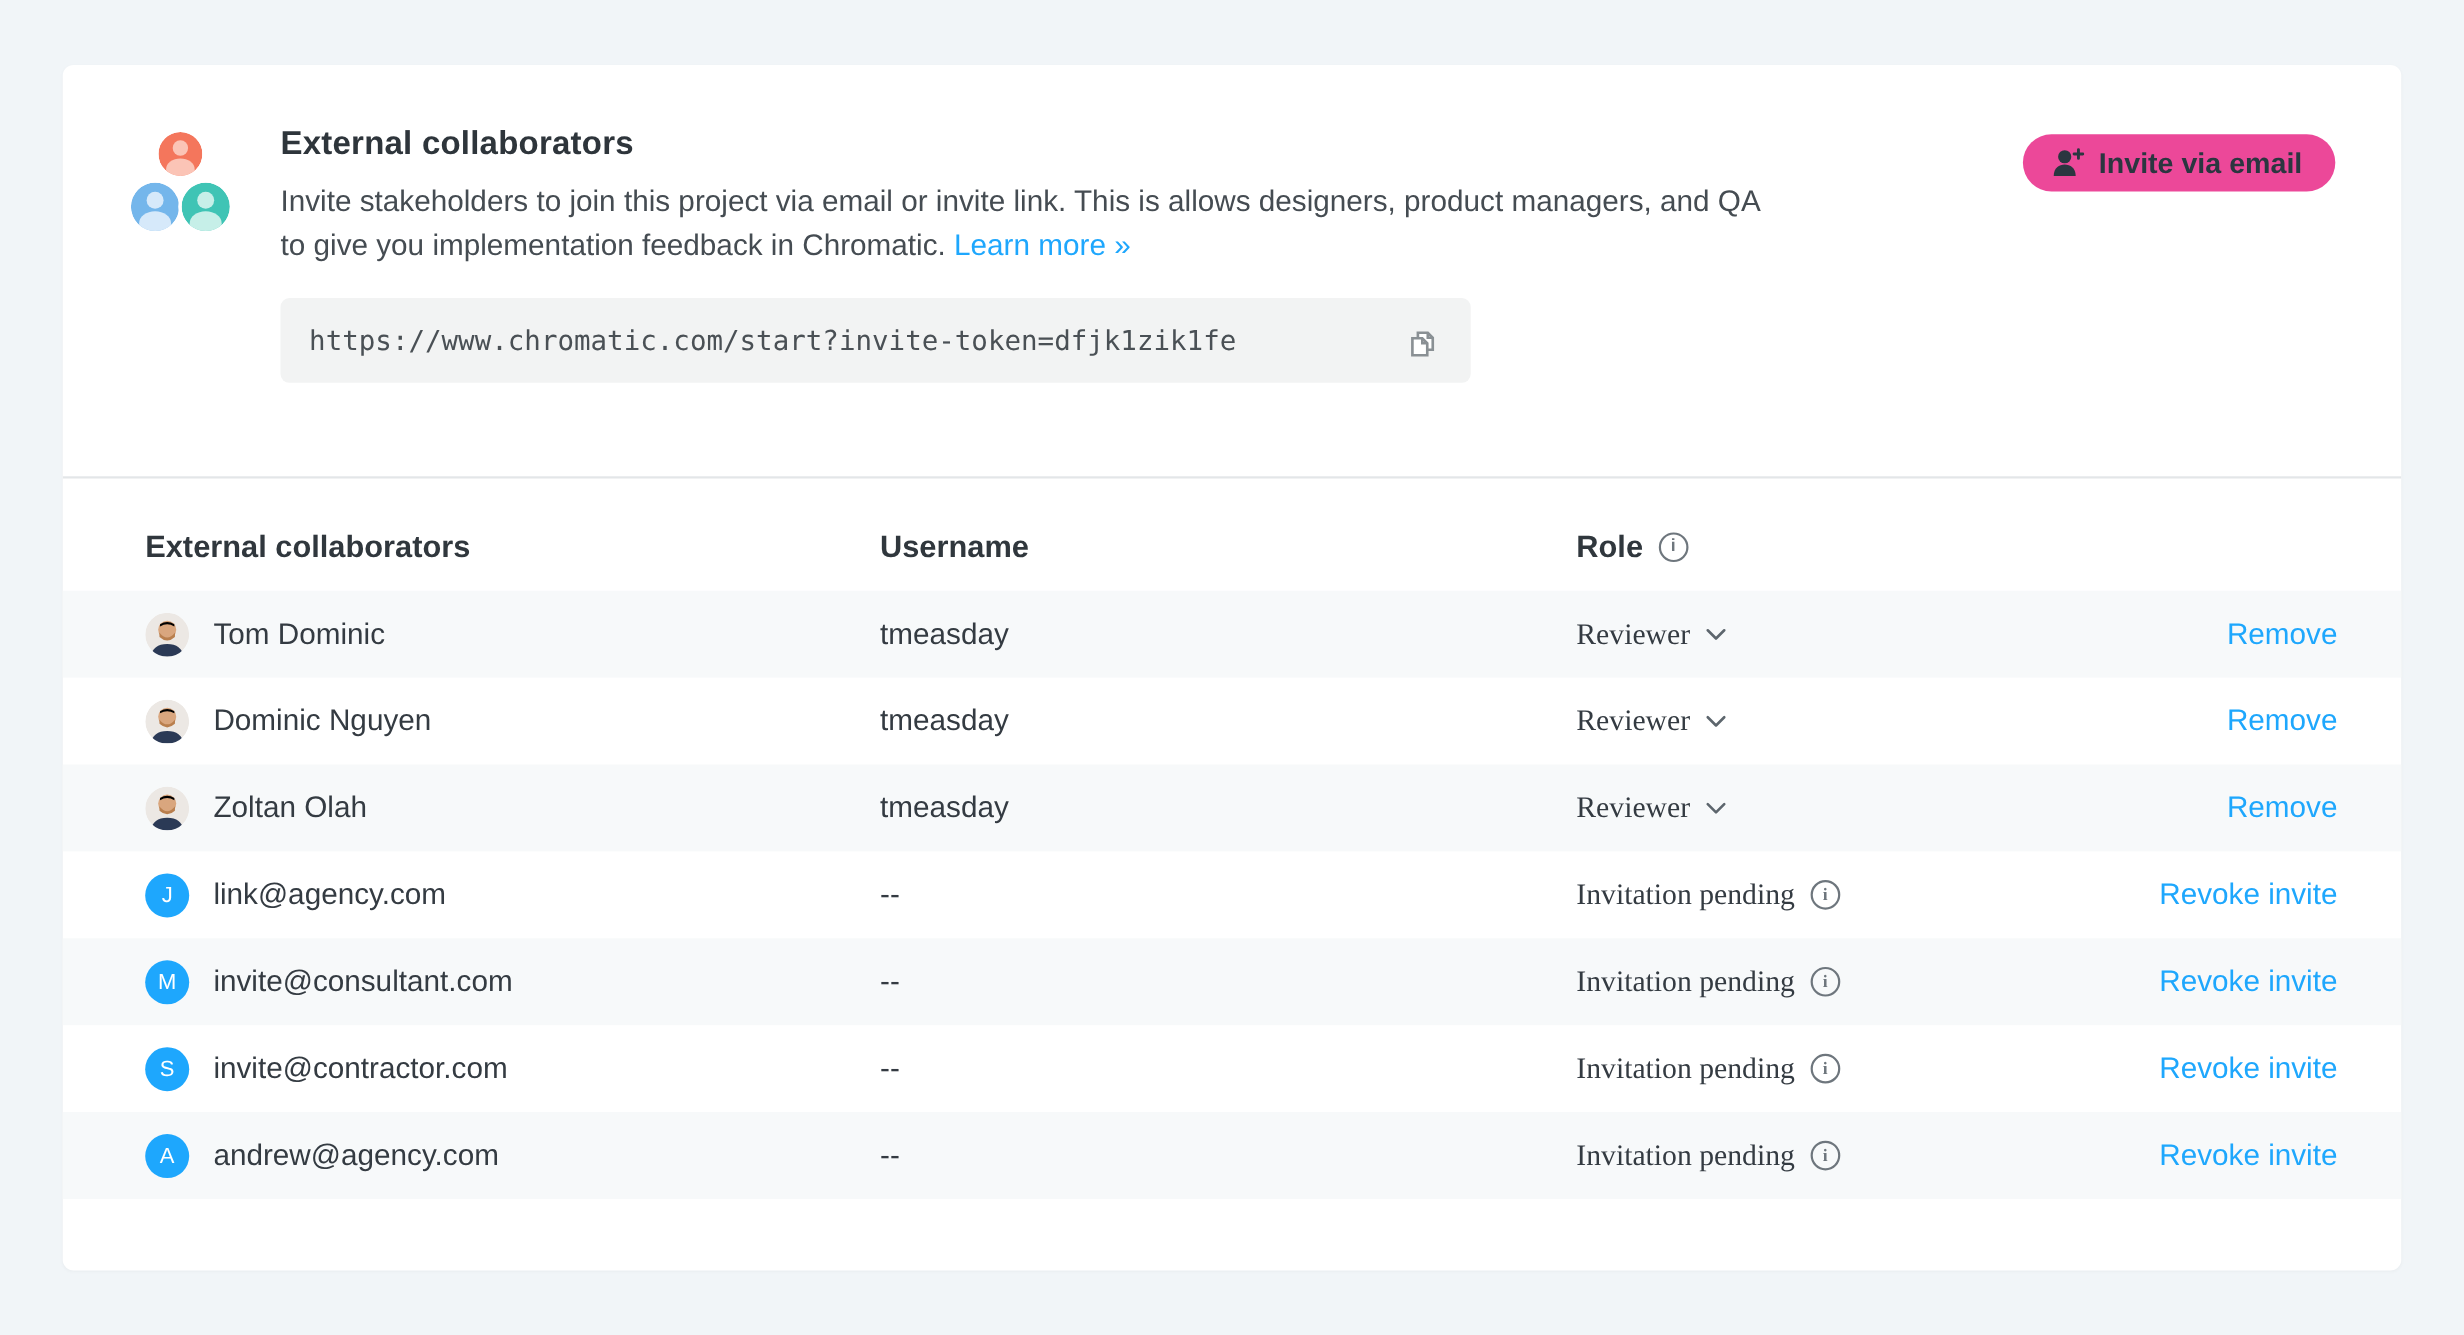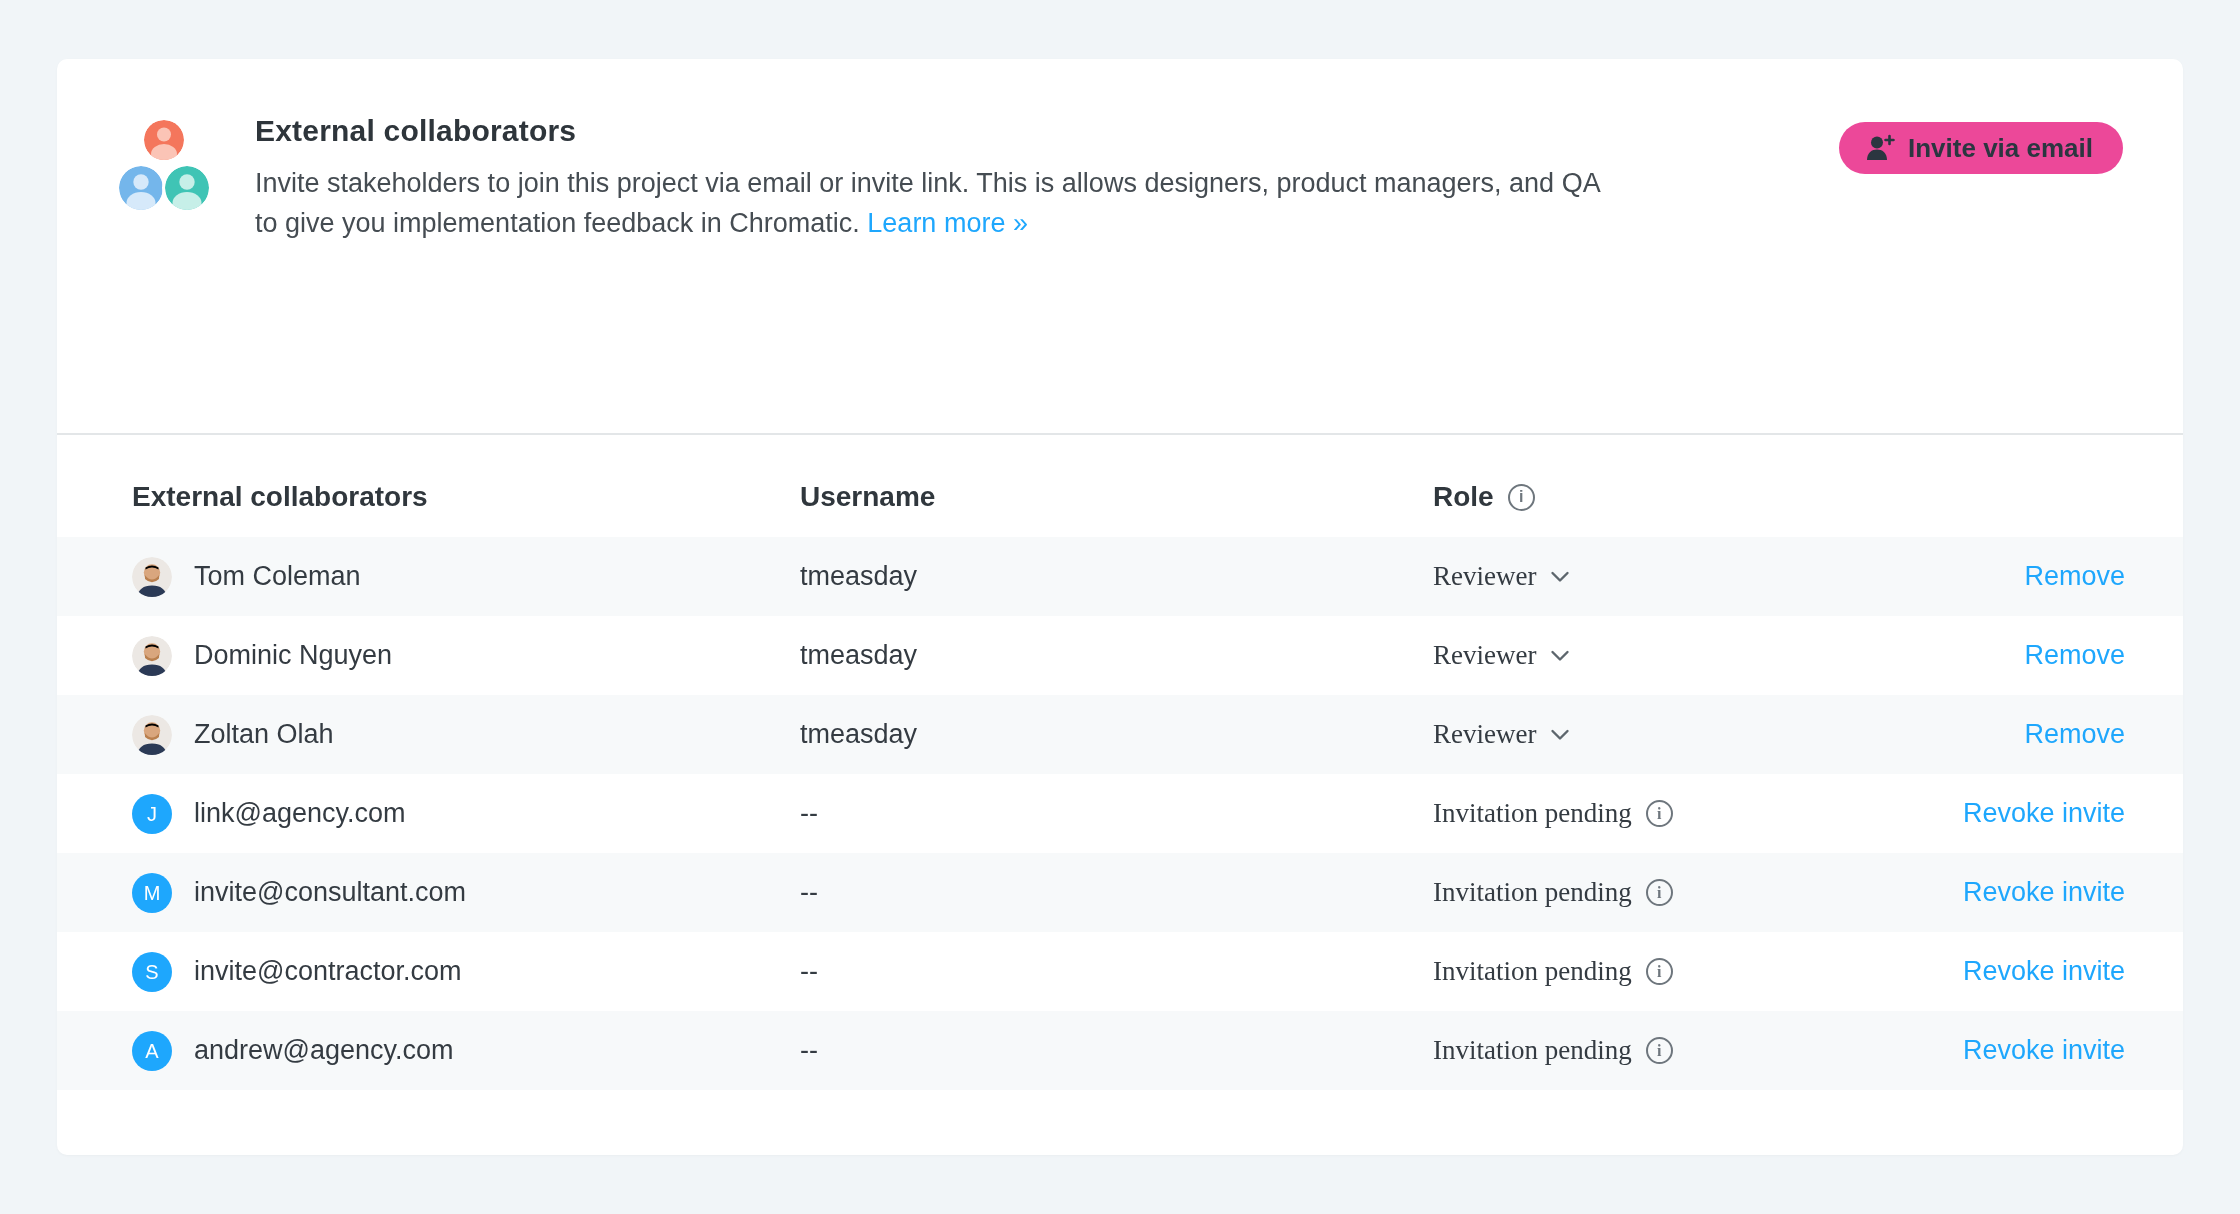--- a/index.html
+++ b/index.html
@@ -111,20 +111,31 @@
             <ellipse cx="22" cy="37" rx="14.5" ry="11" fill="#C6EFE8"></ellipse>
           </svg>
       </span>
     </div>
 
     <div class="header-text">
       <h2 class="section-title">External collaborators</h2>
       <p class="section-desc"><span>Invite stakeholders to join this project via email or invite link. This is allows designers, product managers, and QA to give you implementation feedback in Chromatic.</span>
         <a href="#">Learn more »</a></p>
 
+      <div class="invite-link-box">
+        <span class="invite-link-text">https://www.chromatic.com/start?invite-token=dfjk1zik1fe</span>
+        <span class="copy-icon">
+          <svg width="34" height="34" viewBox="0 0 34 34" fill="none">
+            <path d="M13 9.5 H22 L26.5 14 V25 H13 Z" stroke="#8a9094" stroke-width="2.4" fill="#ffffff"></path>
+            <path d="M22 9.5 V14 H26.5" stroke="#8a9094" stroke-width="2.4" fill="none"></path>
+            <path d="M8 14.5 H17 L21.5 19 V30 H8 Z" stroke="#8a9094" stroke-width="2.4" fill="#ffffff"></path>
+            <path d="M17 14.5 V19 H21.5" stroke="#8a9094" stroke-width="2.4" fill="none"></path>
+          </svg>
+        </span>
+      </div>
     </div>
 
     <button class="invite-btn">
       <span style="display:flex;">
         <svg width="30" height="28" viewBox="0 0 30 28">
           <circle cx="12" cy="8.5" r="6" fill="#2b3640"></circle>
           <path d="M2 26 C2 18.5 7 15.5 12 15.5 C17 15.5 22 18.5 22 26 Z" fill="#2b3640"></path>
           <path d="M24.5 2 V10 M20.5 6 H28.5" stroke="#2b3640" stroke-width="2.6" stroke-linecap="round"></path>
         </svg>
       </span>
@@ -149,21 +160,21 @@
       <span class="avatar avatar-photo">
         <svg viewBox="0 0 40 40">
           <circle cx="20" cy="20" r="20" fill="#ece8e4"></circle>
           <circle cx="20" cy="15.5" r="8.2" fill="#d9a67e"></circle>
           <path d="M13.5 12.5 Q20 8.5 26.5 12.5 L26.5 10.5 Q20 6.5 13.5 10.5 Z" fill="#c4withvalue"></path>
           <path d="M12.8 18 Q20 27 27.2 18 L27 22 Q20 28.5 13 22 Z" fill="#b97f4e"></path>
           <path d="M5 40 Q7 28.5 20 28.5 Q33 28.5 35 40 Z" fill="#2b3a56"></path>
         </svg>
       </span>
 
-      <span class="cell-name">Tom Coleman</span>
+      <span class="cell-name">Tom Dominic</span>
     </div>
     <div class="c2">
       <span class="cell-username">tmeasday</span>
     </div>
     <div class="c3">
       <span class="role-wrap">
         <span class="role-label">Reviewer</span>
         <svg class="chevron" width="20" height="14" viewBox="0 0 20 14" fill="none">
           <path d="M2.5 3 L10 10.5 L17.5 3" stroke="#5d666d" stroke-width="2.4" stroke-linecap="round" stroke-linejoin="round"></path>
         </svg>

